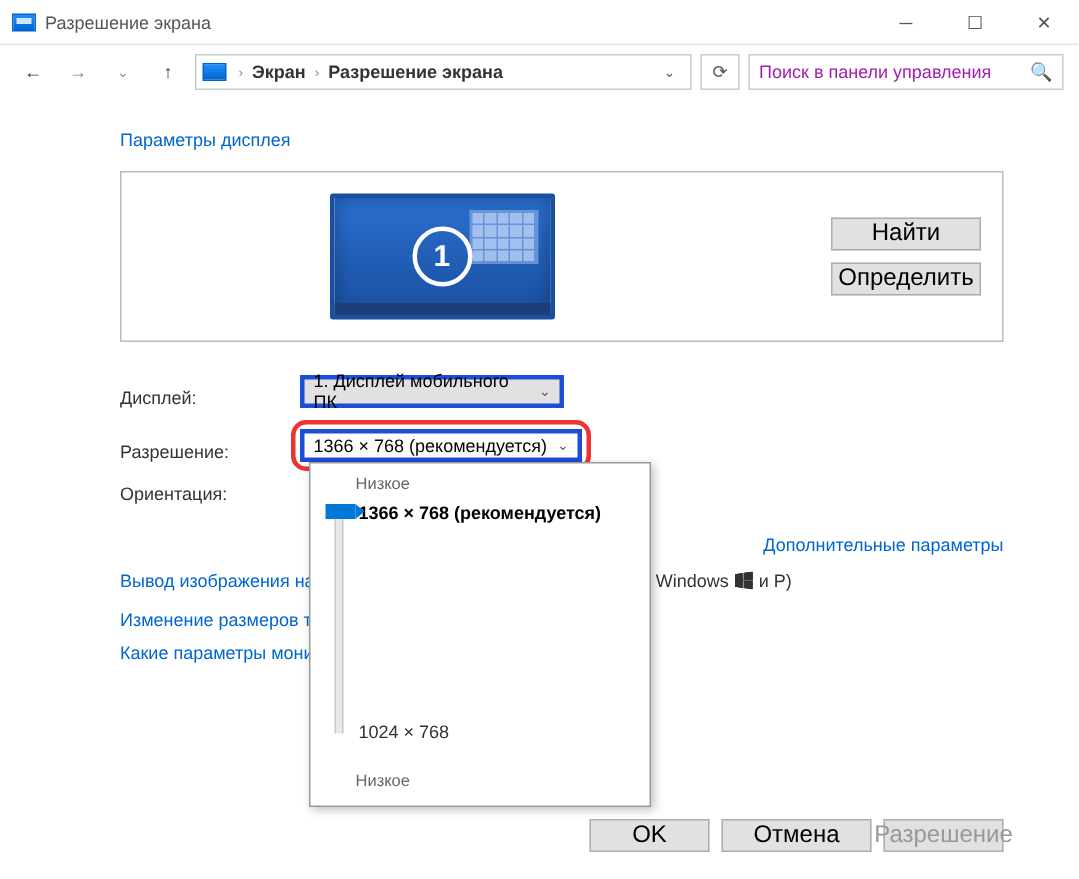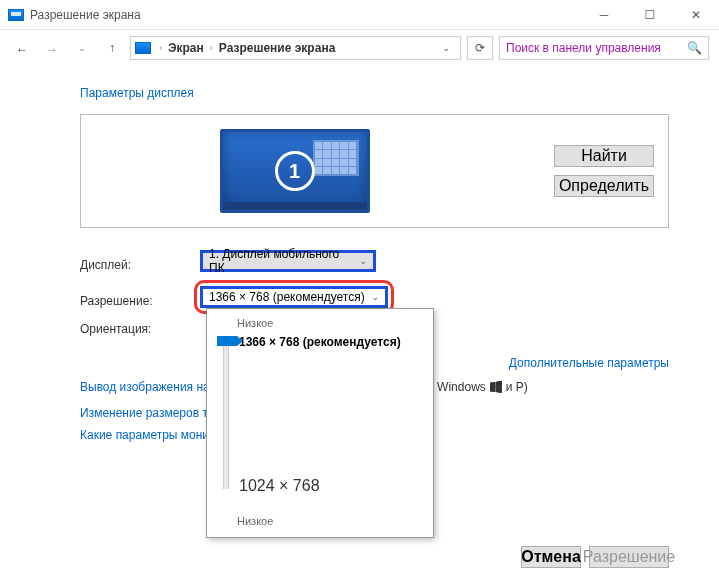--- a/index.html
+++ b/index.html
@@ -52,21 +52,21 @@
 
 
 .res-popup { position: absolute; left: 206px; top: 308px; width: 228px; background: #fff; border: 1px solid #999; box-shadow: 2px 2px 6px rgba(0,0,0,0.25); padding: 8px 10px 10px 10px; z-index: 100; }
 .res-popup .top-label { color: #666; font-size: 11px; margin-left: 20px; margin-bottom: 4px; }
 .res-popup .slider-row { display: flex; align-items: flex-start; gap: 10px; }
 .res-popup .slider-track { width: 6px; height: 150px; background: #e8e8e8; border-left: 1px solid #ccc; border-right: 1px solid #ccc; position: relative; margin-left: 6px; margin-top: 6px; }
 .res-popup .slider-thumb { position: absolute; top: -3px; left: -7px; width: 20px; height: 10px; background: #0078d7; }
 .res-popup .slider-thumb::after { content:""; position:absolute; right:-6px; top:0; border-top:5px solid transparent; border-bottom:5px solid transparent; border-left:6px solid #0078d7; }
 .res-popup .res-labels { display:flex; flex-direction:column; justify-content:space-between; height:162px; padding-top:2px; }
 .res-popup .res-current { font-weight: bold; font-size: 12px; }
-.res-popup .res-min { font-size: 16px; color: #333; }
+.res-popup .res-min { font-size: 12px; color: #333; }
 .res-popup .bottom-label { color: #666; font-size: 11px; margin-left: 20px; margin-top: 20px; }
 
 .links-area { margin-top: 20px; }
 .adv-link { color: #0066cc; text-align: right; margin-bottom: 10px; cursor: pointer; }
 .hint-line { display: flex; align-items: center; gap: 4px; color: #333; margin-bottom: 12px; }
 .win-logo { display:inline-block; width:12px; height:12px; position:relative; }
 .win-logo::before { content:""; position:absolute; inset:0; background: conic-gradient(#333 0 25%, transparent 0 25%), #333; display:block; }
 .win-logo { background: #333; clip-path: polygon(0 15%, 45% 8%, 45% 48%, 0 48%, 0 52%, 45% 52%, 45% 92%, 0 85%, 0 52%, 50% 52%, 50% 92%, 100% 100%, 100% 52%, 50% 52%, 50% 48%, 100% 48%, 100% 0, 50% 8%, 50% 48%, 0 48%); }
 .link { color: #0066cc; cursor: pointer; margin-bottom: 8px; display: block; }
 
@@ -189,15 +189,16 @@
     </div>
     <div class="res-labels">
       <div class="res-current">1366 × 768 (рекомендуется)</div>
       <div class="res-min">1024 × 768</div>
     </div>
   </div>
   <div class="bottom-label">Низкое</div>
 </div>
 
 <div class="footer">
-  <div class="win-button" style="width:60px;font-weight:bold;">Отмена</div>
+  <div class="win-button" style="width:80px;">OK</div>
+  <div class="win-button" style="width:100px;">Отмена</div>
   <div class="win-button" style="width:80px;color:#999;">Разрешение</div>
 </div>
 
 </body></html>

